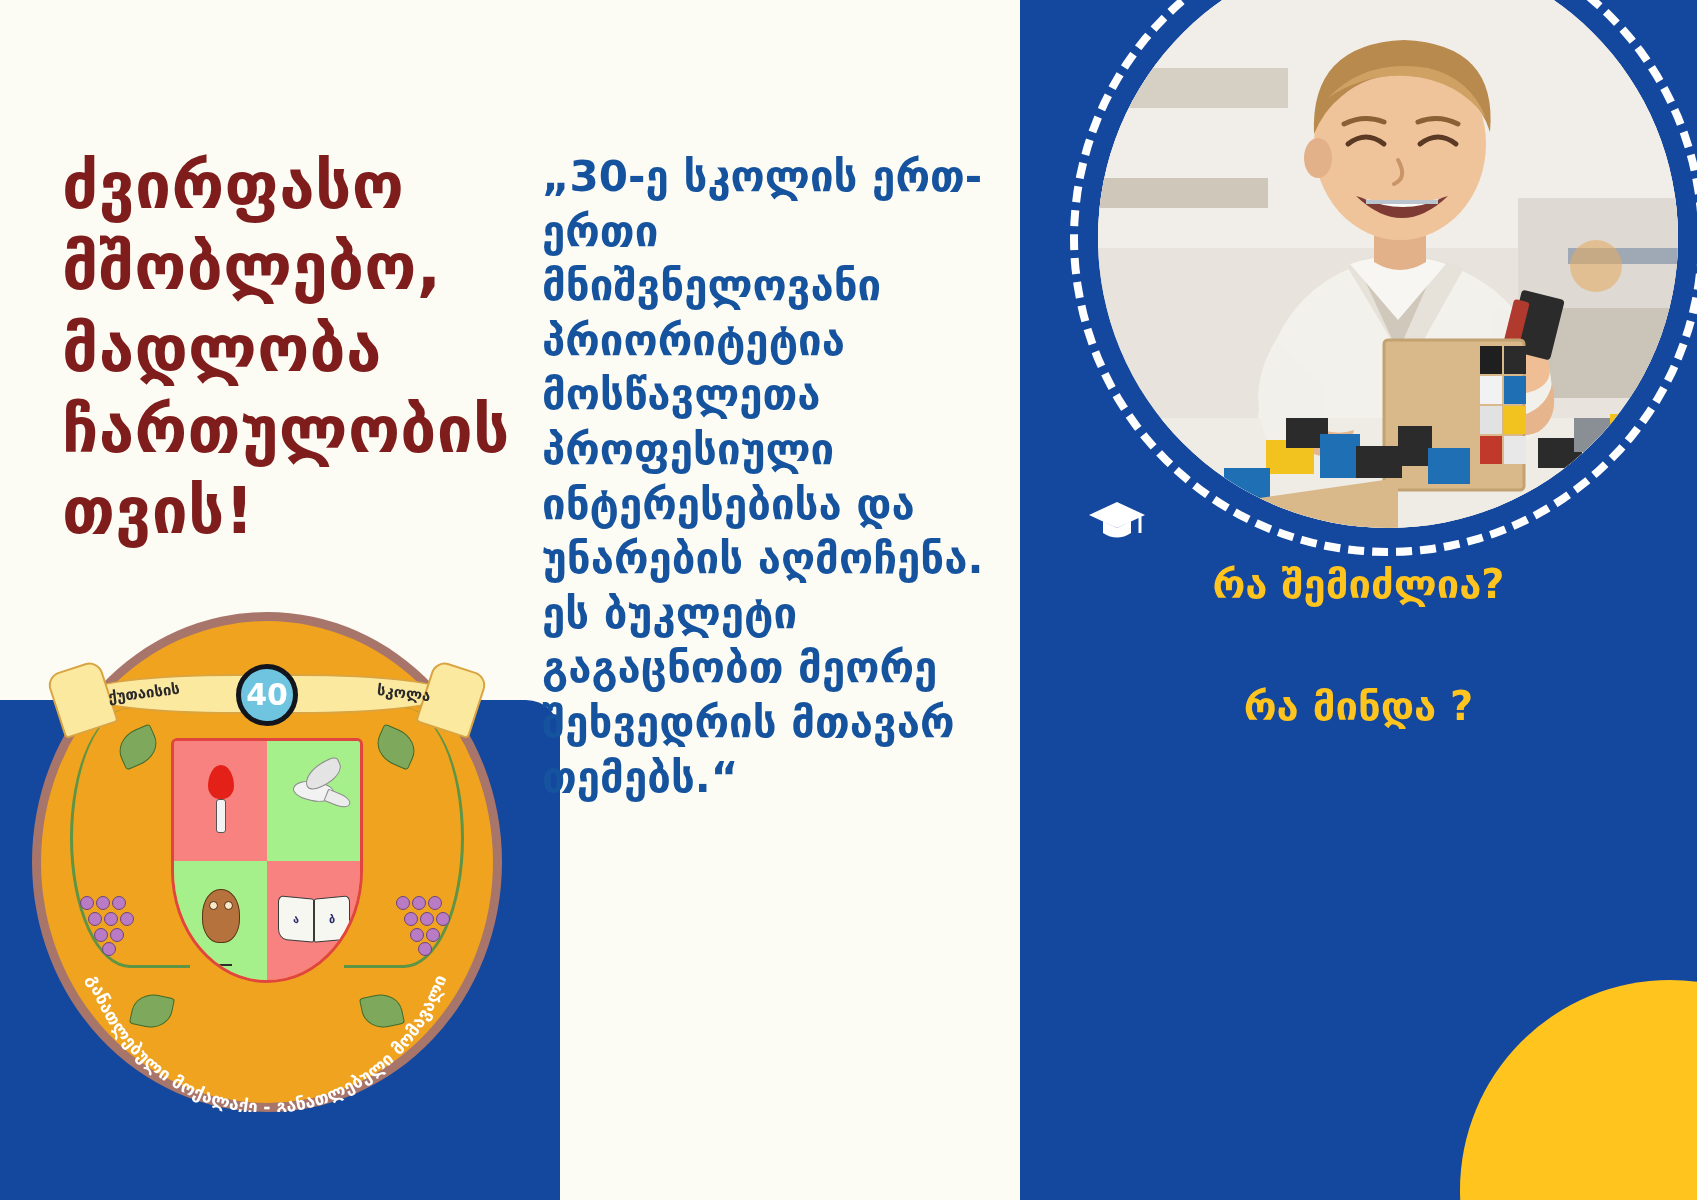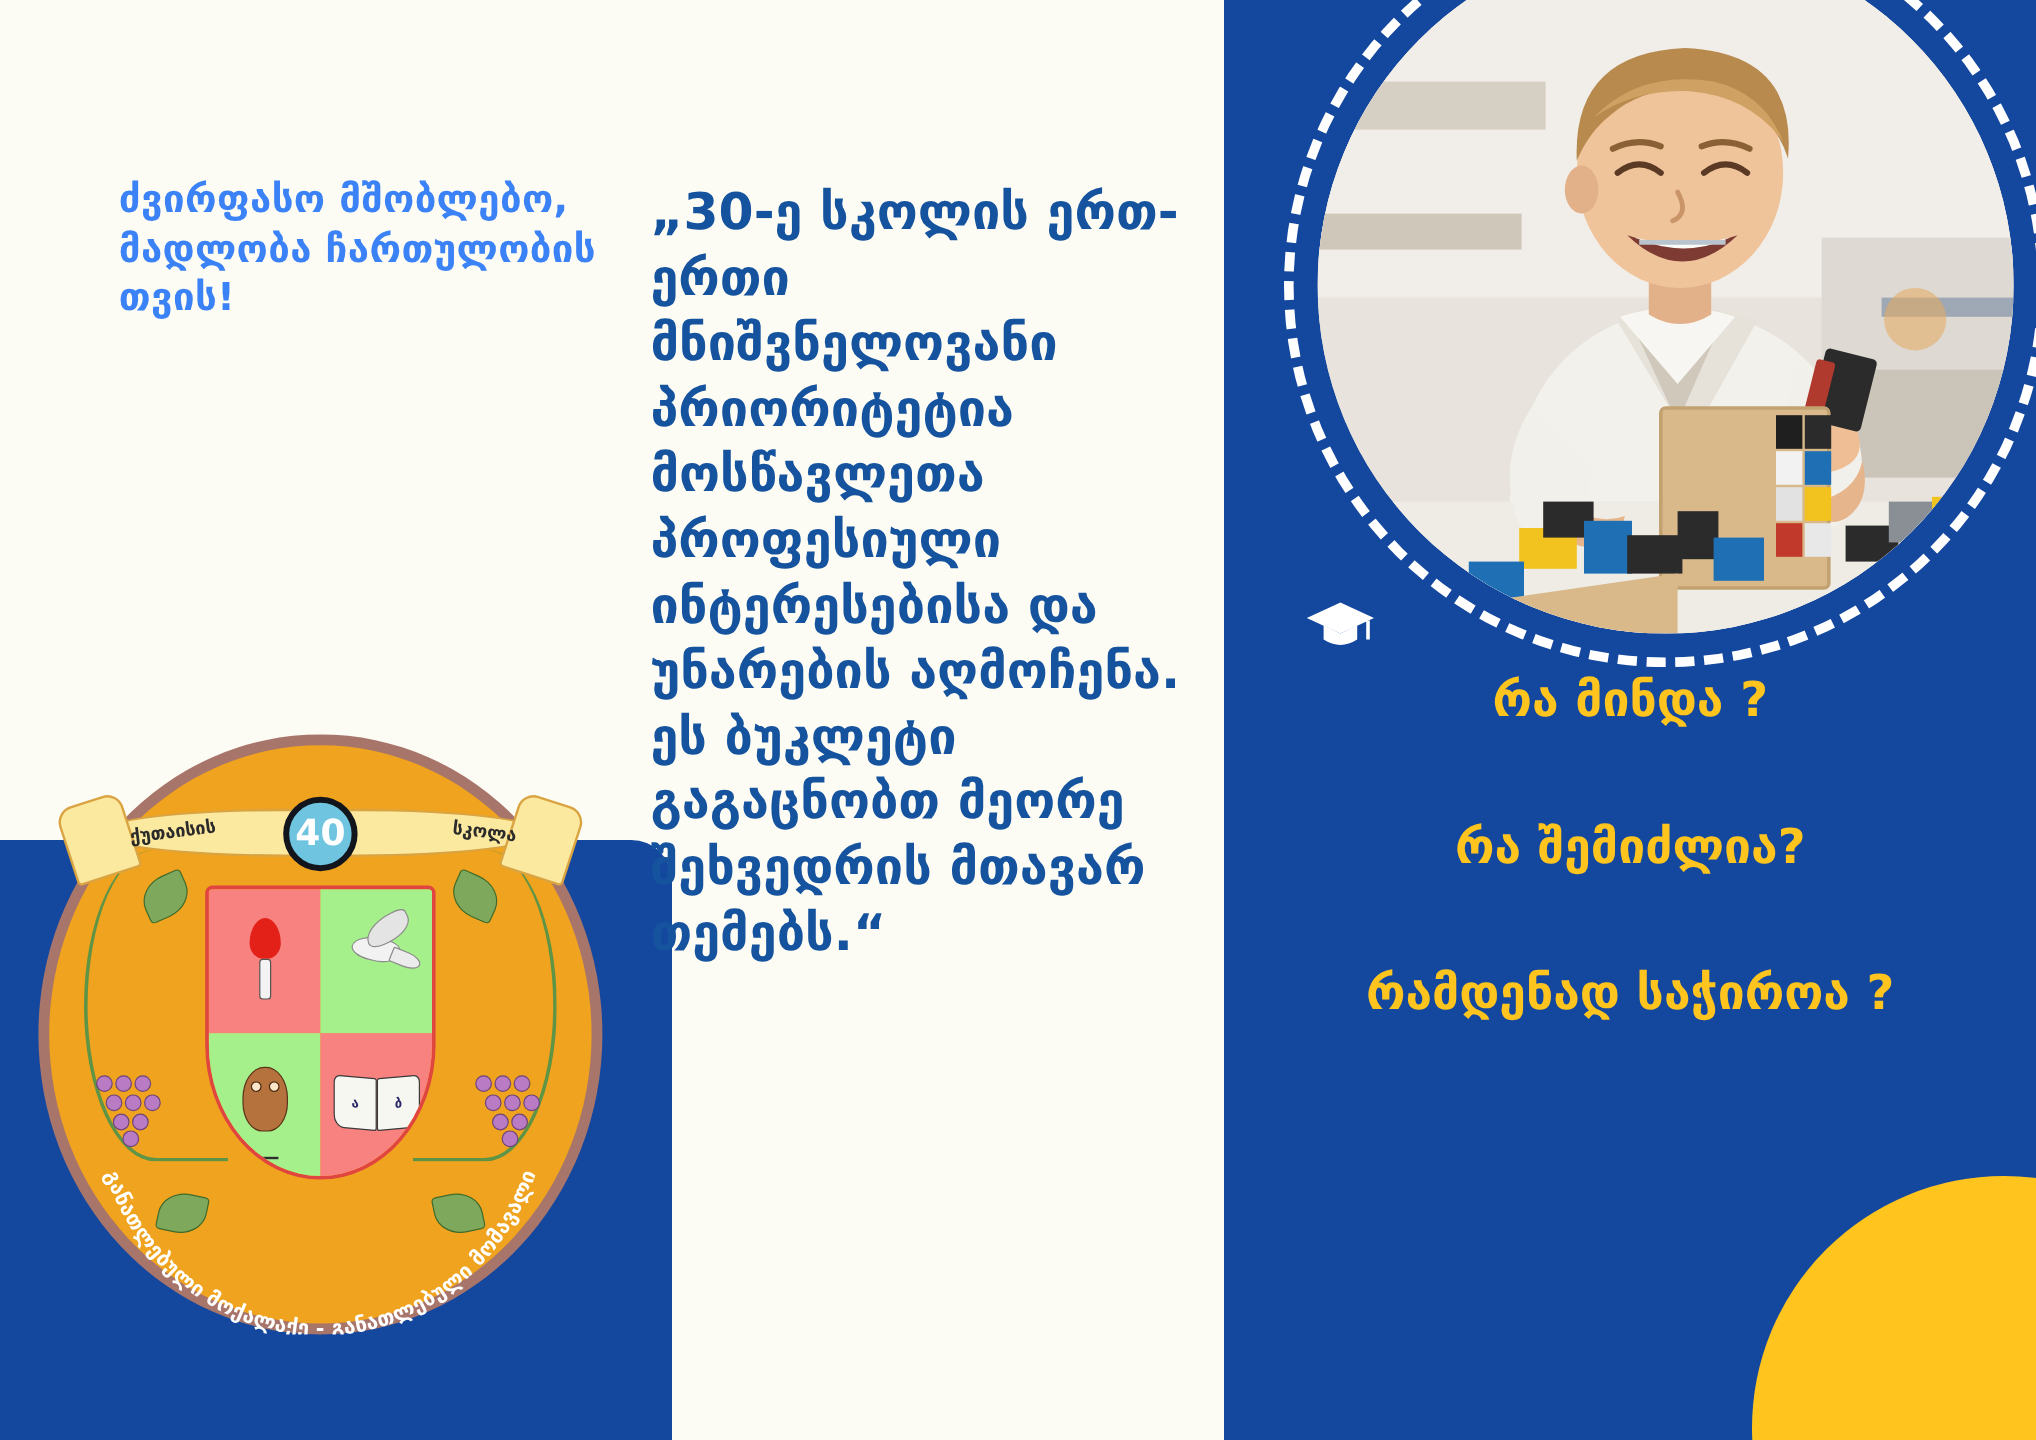--- a/index.html
+++ b/index.html
@@ -19,26 +19,25 @@
 
   
   .blue-block {
     position:absolute; left:-80px; top:700px; width:640px; height:560px;
     background:#14479E; border-radius:34px;
   }
 
   
   .headline {
     position:absolute; left:62px; top:146px; width:500px;
-    color:#3b82f6;
+    color:#7f1d1d;
     font-weight:bold;
-    font-size:32px;
+    font-size:64px;
     line-height:1.27;
     letter-spacing:0.3px;
-    margin-left:37px;
   }
 
   
   .quote {
     position:absolute; left:542px; top:150px; width:470px;
     color:#15539F;
     font-weight:bold;
     font-size:42px;
     line-height:1.3;
     text-align:left;
@@ -393,21 +392,20 @@
 
     <div class="cap-icon">
       <svg viewBox="0 0 58 44" width="58" height="44">
         <polygon points="29,2 57,15 29,28 1,15" fill="#FFFFFF"></polygon>
         <path d="M15 21 v12 q14 9 28 0 v-12 l-14 7 Z" fill="#FFFFFF"></path>
         <path d="M52 17 v16" stroke="#FFFFFF" stroke-width="3" fill="none"></path>
       </svg>
     </div>
 
     <div class="questions">
+      <div class="question">რა შემიძლია?</div>
       <div class="question">რა მინდა ?</div>
-      <div class="question">რა შემიძლია?</div>
-      <div class="question">რამდენად საჭიროა ?</div>
     </div>
 
     <div class="yellow-circle"></div>
   </div>
 
 </div>
 
 </body></html>

